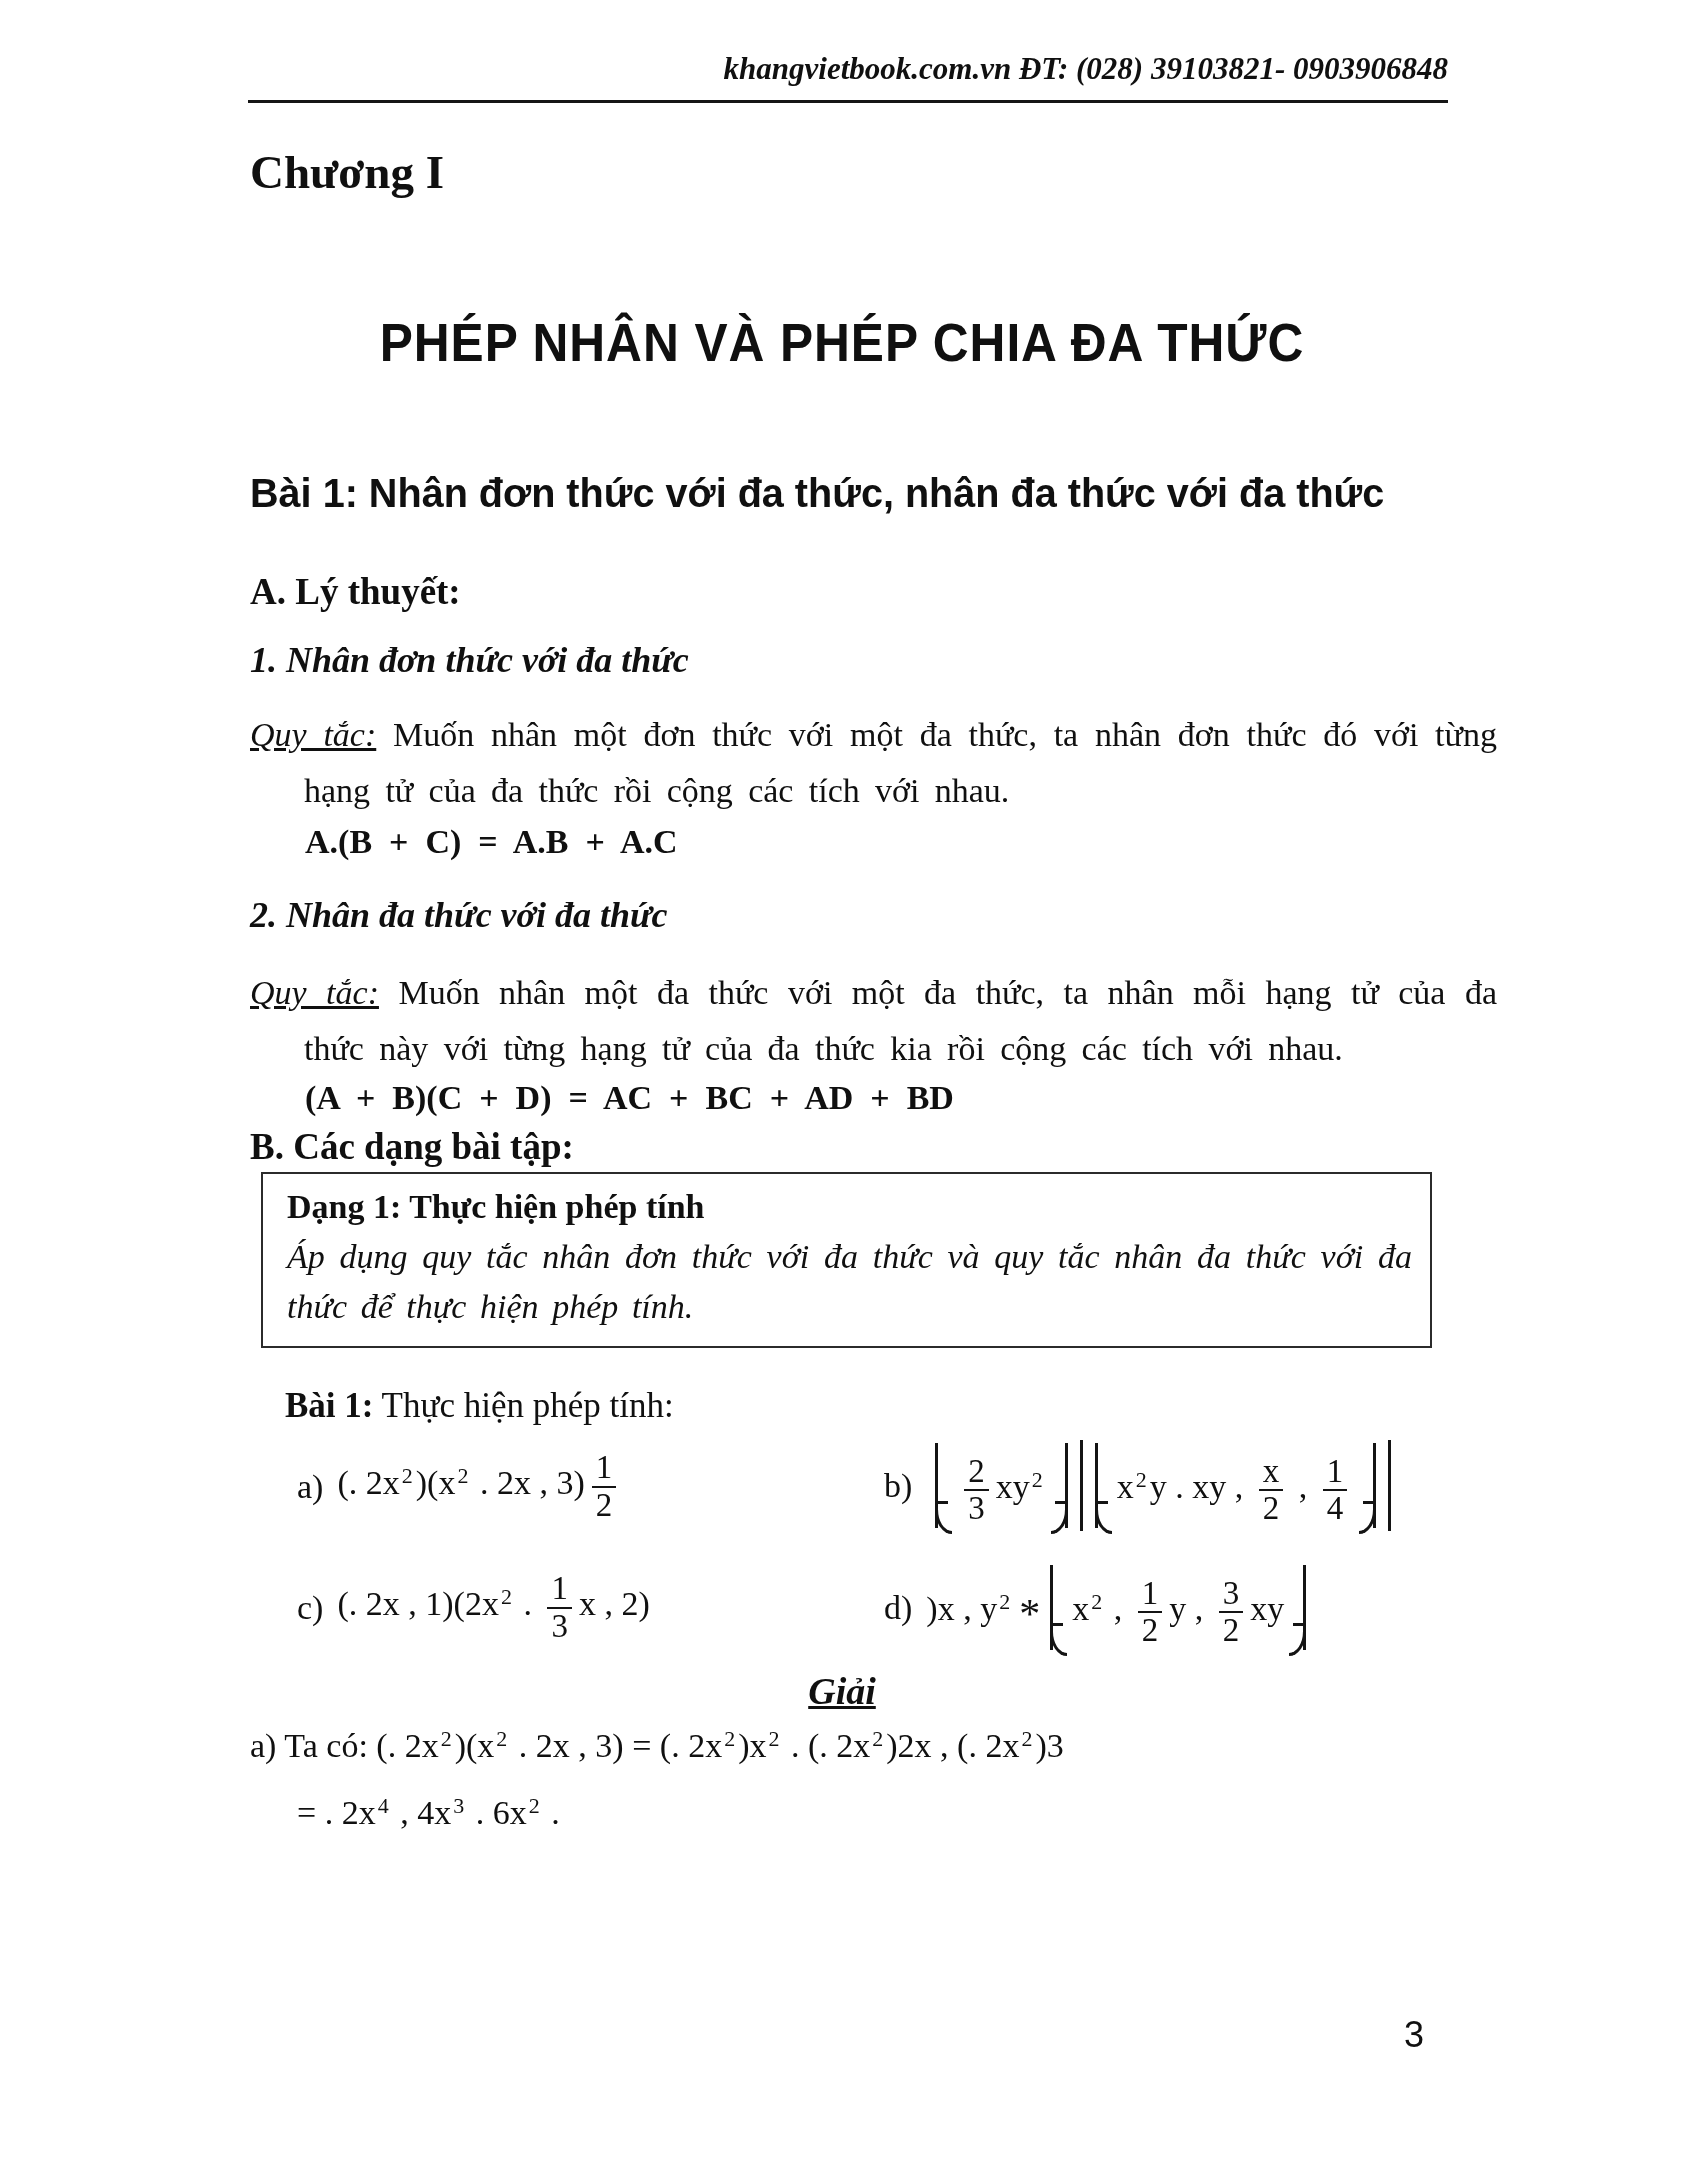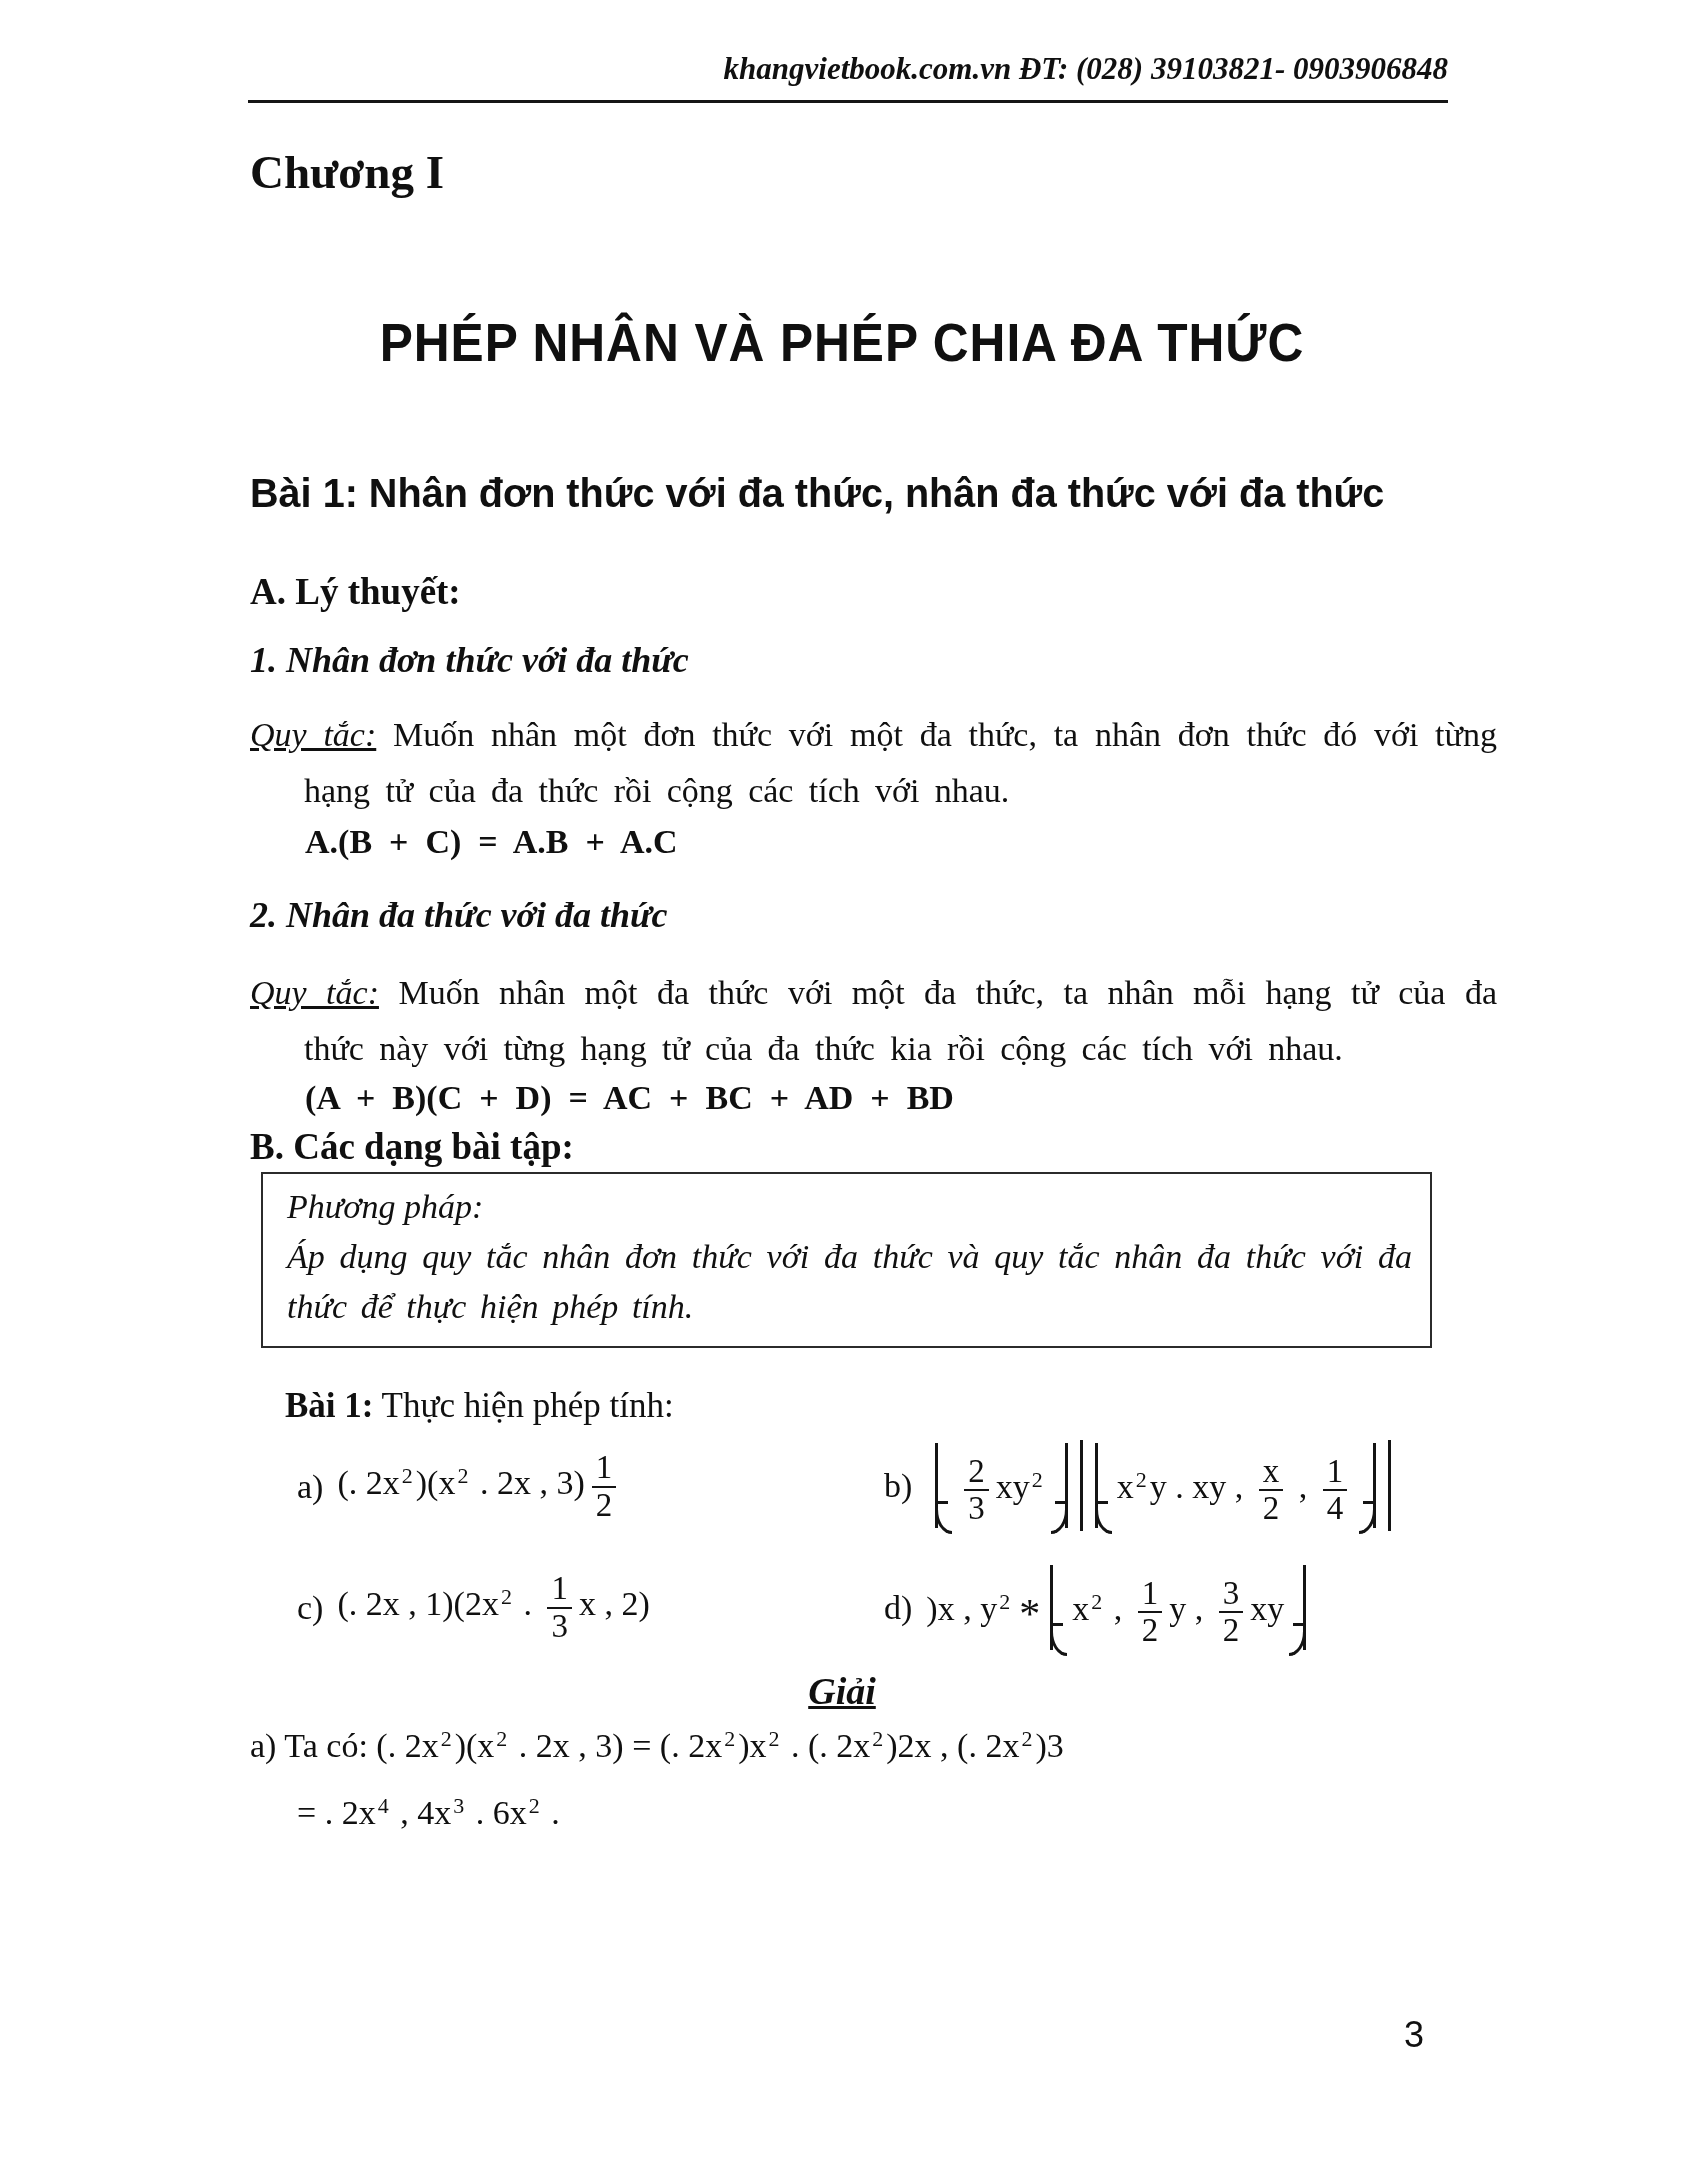--- a/index.html
+++ b/index.html
@@ -119,21 +119,21 @@
 
 <div class="abs sub-heading sub2">2. Nhân đa thức với đa thức</div>
 <div class="abs rulep p2">
   <span class="rule-label">Quy tắc:</span><span> Muốn nhân một đa thức với một đa thức, ta nhân mỗi hạng tử của đa thức này với từng hạng tử của đa thức kia rồi cộng các tích với nhau.</span>
 </div>
 <div class="abs formula f2">(A + B)(C + D) = AC + BC + AD + BD</div>
 
 <div class="abs b-heading">B. Các dạng bài tập:</div>
 
 <div class="abs method-box">
-  <div class="method-label">Phương pháp:</div>
+  <div class="box-title">Dạng 1: Thực hiện phép tính</div>
   <div class="method-text">Áp dụng quy tắc nhân đơn thức với đa thức và quy tắc nhân đa thức với đa thức để thực hiện phép tính.</div>
 </div>
 
 <div class="abs exercise-heading">
   <span class="bold">Bài 1:</span><span> Thực hiện phép tính:</span>
 </div>
 
 <div class="ex-item ex-a">
   <span class="ex-label">a)</span>
   <span class="mathline">(. 2x<sup>2</sup>)(x<sup>2</sup> . 2x , 3)<span class="fr">

